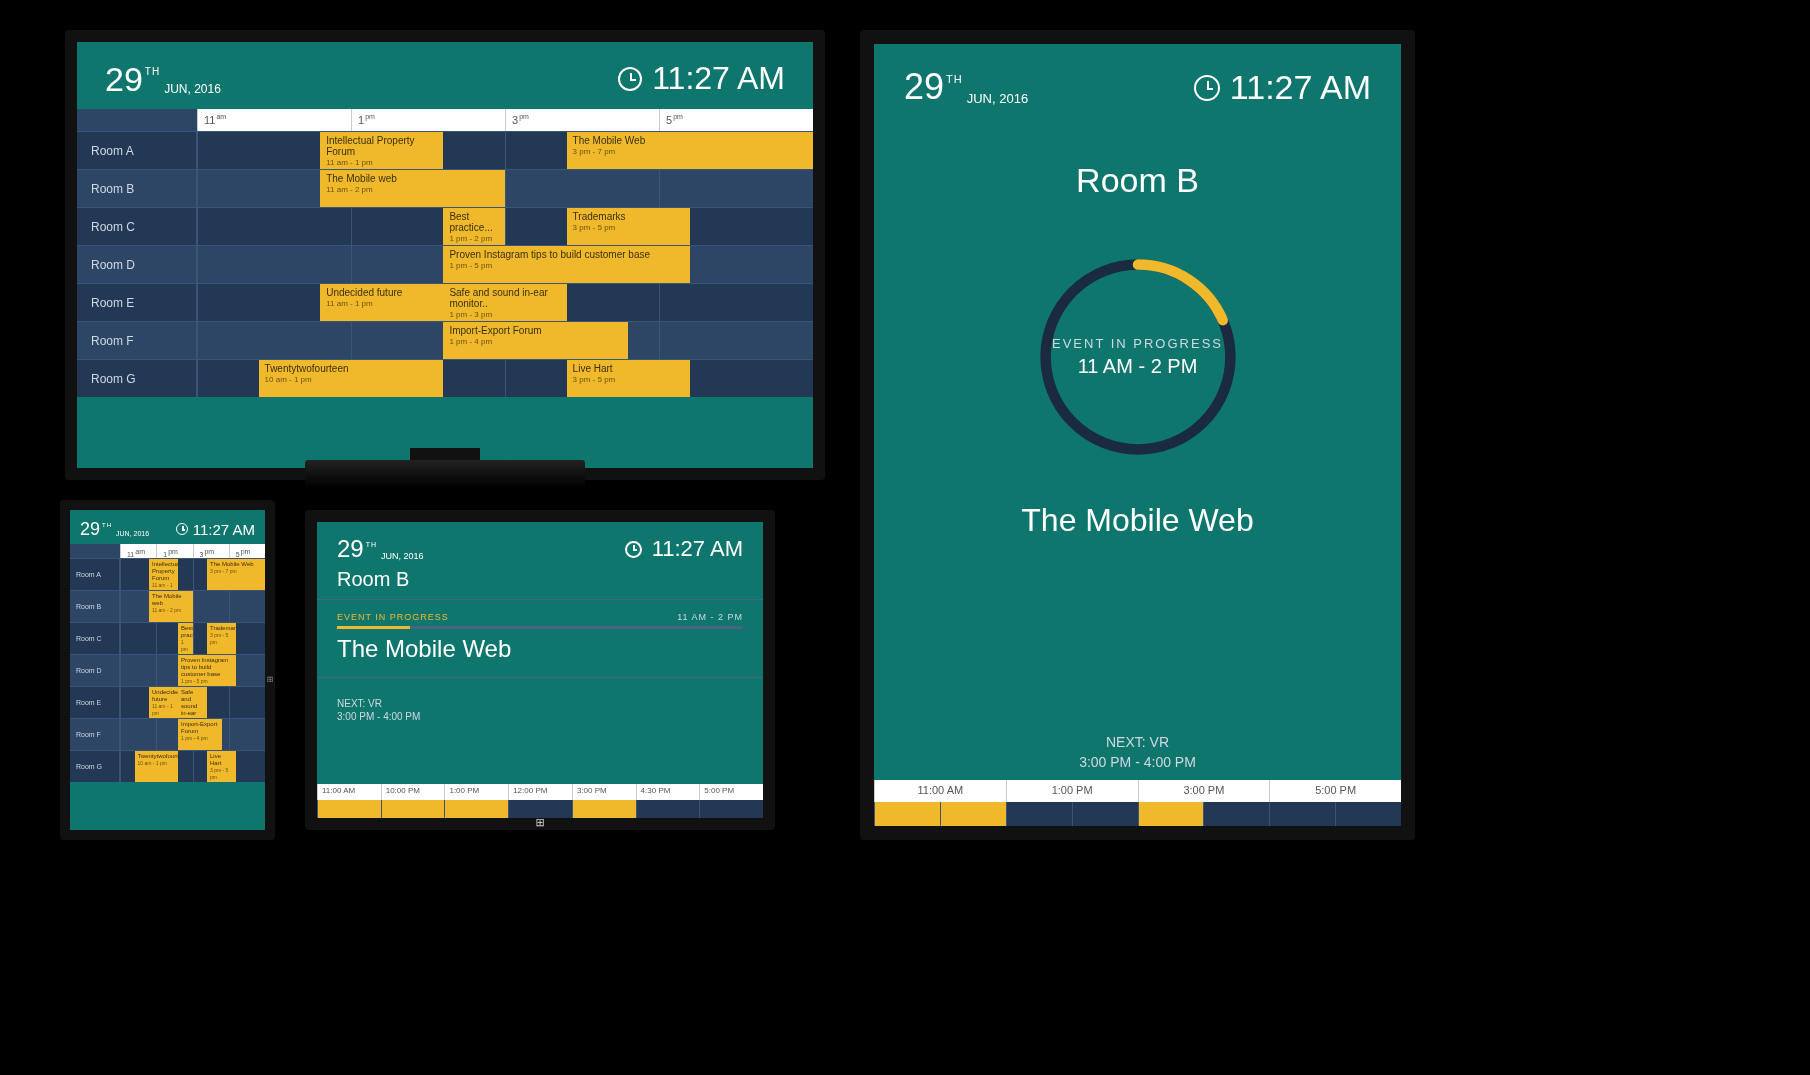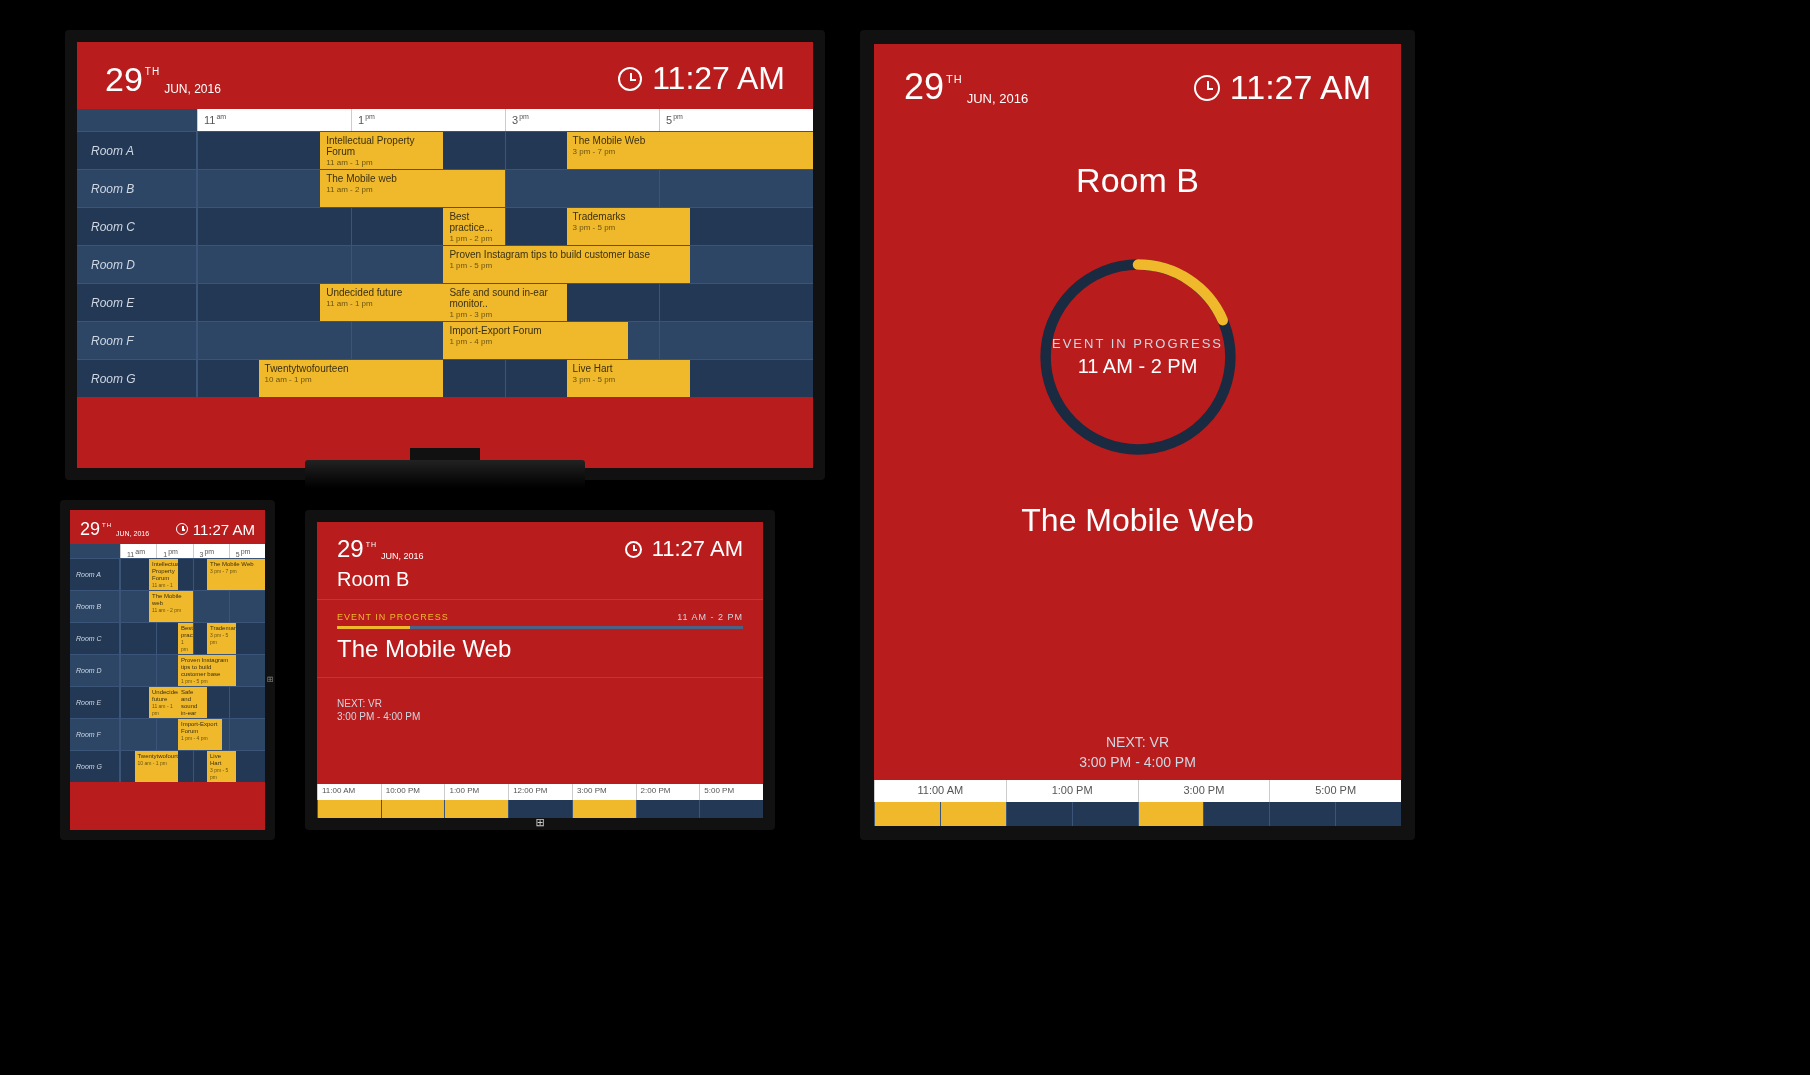--- a/index.html
+++ b/index.html
@@ -27,39 +27,39 @@
     position: absolute;
     left: 305px; top: 460px;
     width: 280px; height: 28px;
     background: linear-gradient(#222,#000);
     border-radius: 3px;
   }
   .tv-neck {
     position:absolute; left:410px; top:448px; width:70px; height:20px;
     background:#111;
   }
-  .screen { width: 100%; height: 100%; background:#b91c1c; position:relative; overflow:hidden;}
+  .screen { width: 100%; height: 100%; background:#0f766e; position:relative; overflow:hidden;}
   .hdr { display:flex; justify-content:space-between; align-items:center; padding:18px 28px 12px; }
   .date-box { display:flex; align-items:flex-start; font-weight:200; }
   .date-big { font-size:34px; line-height:1; font-weight:200; }
   .date-sup { font-size:10px; margin-left:2px; margin-top:4px; letter-spacing:1px;}
   .date-sub { font-size:12px; margin-left:4px; margin-top:20px; font-weight:300;}
   .clock-box { display:flex; align-items:center; gap:10px; font-size:32px; font-weight:200;}
   .clock-icon { width:24px; height:24px; border:2px solid #fff; border-radius:50%; position:relative;}
   .clock-icon::after{content:"";position:absolute;left:50%;top:20%;width:2px;height:40%;background:#fff;}
   .clock-icon::before{content:"";position:absolute;left:50%;top:50%;width:30%;height:2px;background:#fff;}
 
   .timeline-hdr { display:flex; height:22px; background:#fff; color:#555; font-size:11px;}
   .timeline-hdr .room-col { width:120px; background:#2d4666;}
   .timeline-hdr .hour { flex:1; border-left:1px solid #ccc; padding:4px 6px;}
   .timeline-hdr .hour sup{font-size:7px; margin-left:1px;}
 
   .sched-row { display:flex; height:38px; border-top:1px solid #3a5578; background:#233855;}
   .sched-row:nth-child(even){background:#2d4666;}
-  .rlabel { width:120px; font-size:12px; display:flex; align-items:center; padding-left:14px; color:#cfd8e3; border-right:1px solid #3a5578;font-style:italic;}
+  .rlabel { width:120px; font-size:12px; display:flex; align-items:center; padding-left:14px; color:#cfd8e3; border-right:1px solid #3a5578;}
   .lane { flex:1; position:relative;}
   .lane .grid{position:absolute;top:0;bottom:0;left:0;right:0;display:flex;}
   .lane .grid div{flex:1;border-left:1px solid #3a5578;}
   .ev { position:absolute; top:0; height:100%; background:#f0b92b; color:#3a3012; padding:3px 6px; font-size:10px; line-height:11px; overflow:hidden;}
   .ev small{display:block;font-size:8px;color:#6b5410;}
 
   
   .tablet-sm {
     position:absolute; left:60px; top:500px;
     width:215px; height:340px; background:#111; border:10px solid #111;
@@ -405,21 +405,21 @@
       <span>NEXT: VR</span>
       <span class="t">3:00 PM - 4:00 PM</span>
     </div>
     <div class="rb-tl">
       <div class="rb-tl-hdr" id="ls-tl-hdr">
           <div>11:00 AM</div>
           <div>10:00 PM</div>
           <div>1:00 PM</div>
           <div>12:00 PM</div>
           <div>3:00 PM</div>
-          <div>2:00 PM</div>
+          <div>4:30 PM</div>
           <div>5:00 PM</div>
         </div>
       <div class="rb-tl-bar" id="ls-tl-bar">
           <div class="seg on"></div>
           <div class="seg on"></div>
           <div class="seg on"></div>
           <div class="seg"></div>
           <div class="seg on"></div>
           <div class="seg"></div>
           <div class="seg"></div>

